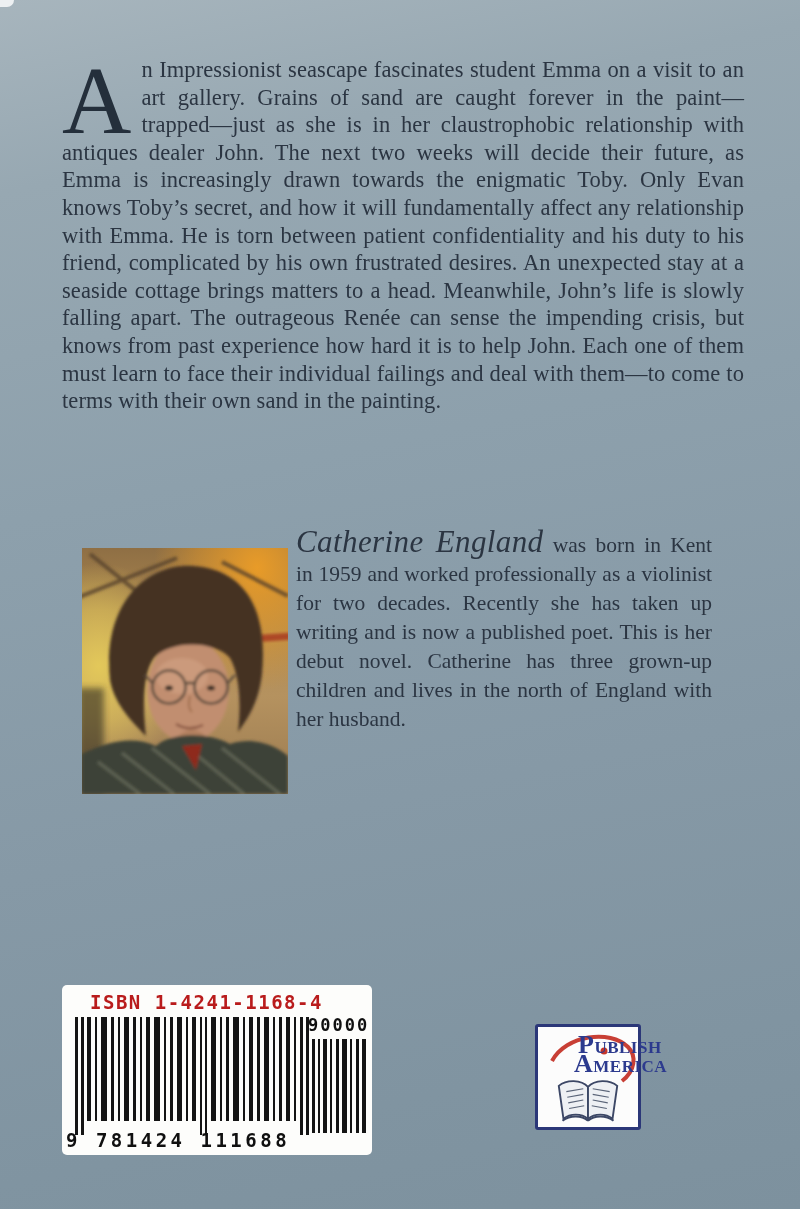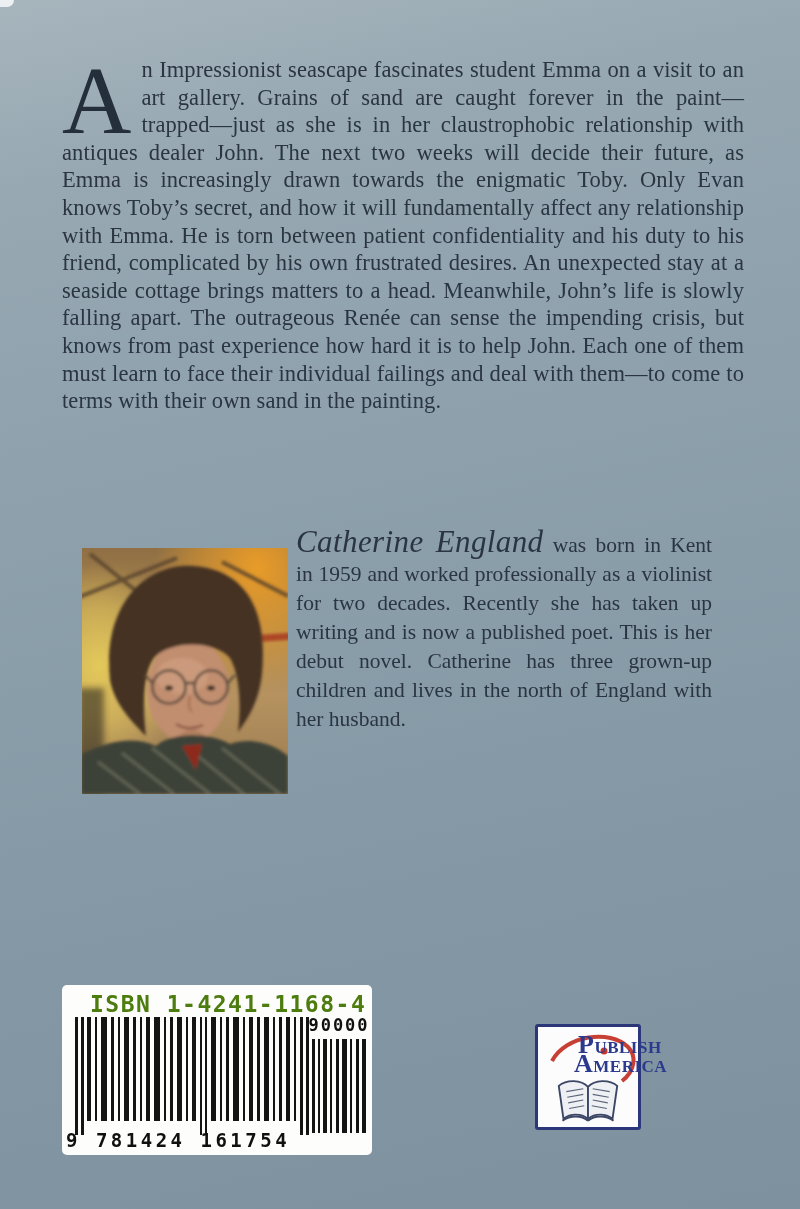--- a/index.html
+++ b/index.html
@@ -33,30 +33,30 @@
   .bio-name { font-style:italic; font-size:31px; letter-spacing:0.4px; line-height:29px; }
 
   
   .barcode-box {
     position:absolute; left:62px; top:985px; width:310px; height:170px;
     background:#fdfdfb; border-radius:5px;
   }
   .isbn {
     position:absolute; top:6px; left:28px;
     font-family:"DejaVu Sans Mono", monospace; font-weight:bold;
-    font-size:23px; letter-spacing:1.5px; color:#4d7c0f; white-space:nowrap;
+    font-size:19px; letter-spacing:1.5px; color:#b91c1c; white-space:nowrap;
   }
   .bars-main { position:absolute; left:13px; top:32px; }
   .ean-digits {
     position:absolute; left:4px; top:144px; width:246px;
     font-family:"DejaVu Sans Mono", monospace; font-weight:bold;
     font-size:19px; letter-spacing:3.5px; color:#101010; white-space:nowrap;
   }
   .price-code {
-    position:absolute; left:246px; top:30px; width:62px; text-align:center;
+    position:absolute; left:246px; top:30px; width:62px; text-align:left;
     font-family:"DejaVu Sans Mono", monospace; font-weight:bold;
     font-size:17px; letter-spacing:2px; color:#101010;
   }
   .bars-supp { position:absolute; left:250px; top:54px; }
 
   
   .logo {
     position:absolute; left:535px; top:1024px; width:106px; height:106px;
     background:#fcfcfc; border:3px solid #2b3778; border-radius:3px;
     box-sizing:border-box;
@@ -191,21 +191,21 @@
           <rect x="189" y="0" width="5" height="104"></rect>
         <rect x="198" y="0" width="2" height="104"></rect>
           <rect x="204" y="0" width="3" height="104"></rect>
         <rect x="211" y="0" width="4" height="104"></rect>
           <rect x="219" y="0" width="2" height="104"></rect>
         <rect x="225" y="0" width="3" height="118"></rect>
           <rect x="231" y="0" width="3" height="118"></rect>
       </g>
     </svg>
 
-    <div class="ean-digits">9 781424 161754</div>
+    <div class="ean-digits">9 781424 111688</div>
 
     <div class="price-code">90000</div>
 
     <svg class="bars-supp" width="58" height="94" viewBox="0 0 58 94">
       <g fill="#141414">
         <rect x="0" y="0" width="3" height="94"></rect>
           <rect x="6" y="0" width="2" height="94"></rect>
         <rect x="11" y="0" width="4" height="94"></rect>
           <rect x="18" y="0" width="2" height="94"></rect>
         <rect x="24" y="0" width="3" height="94"></rect>

